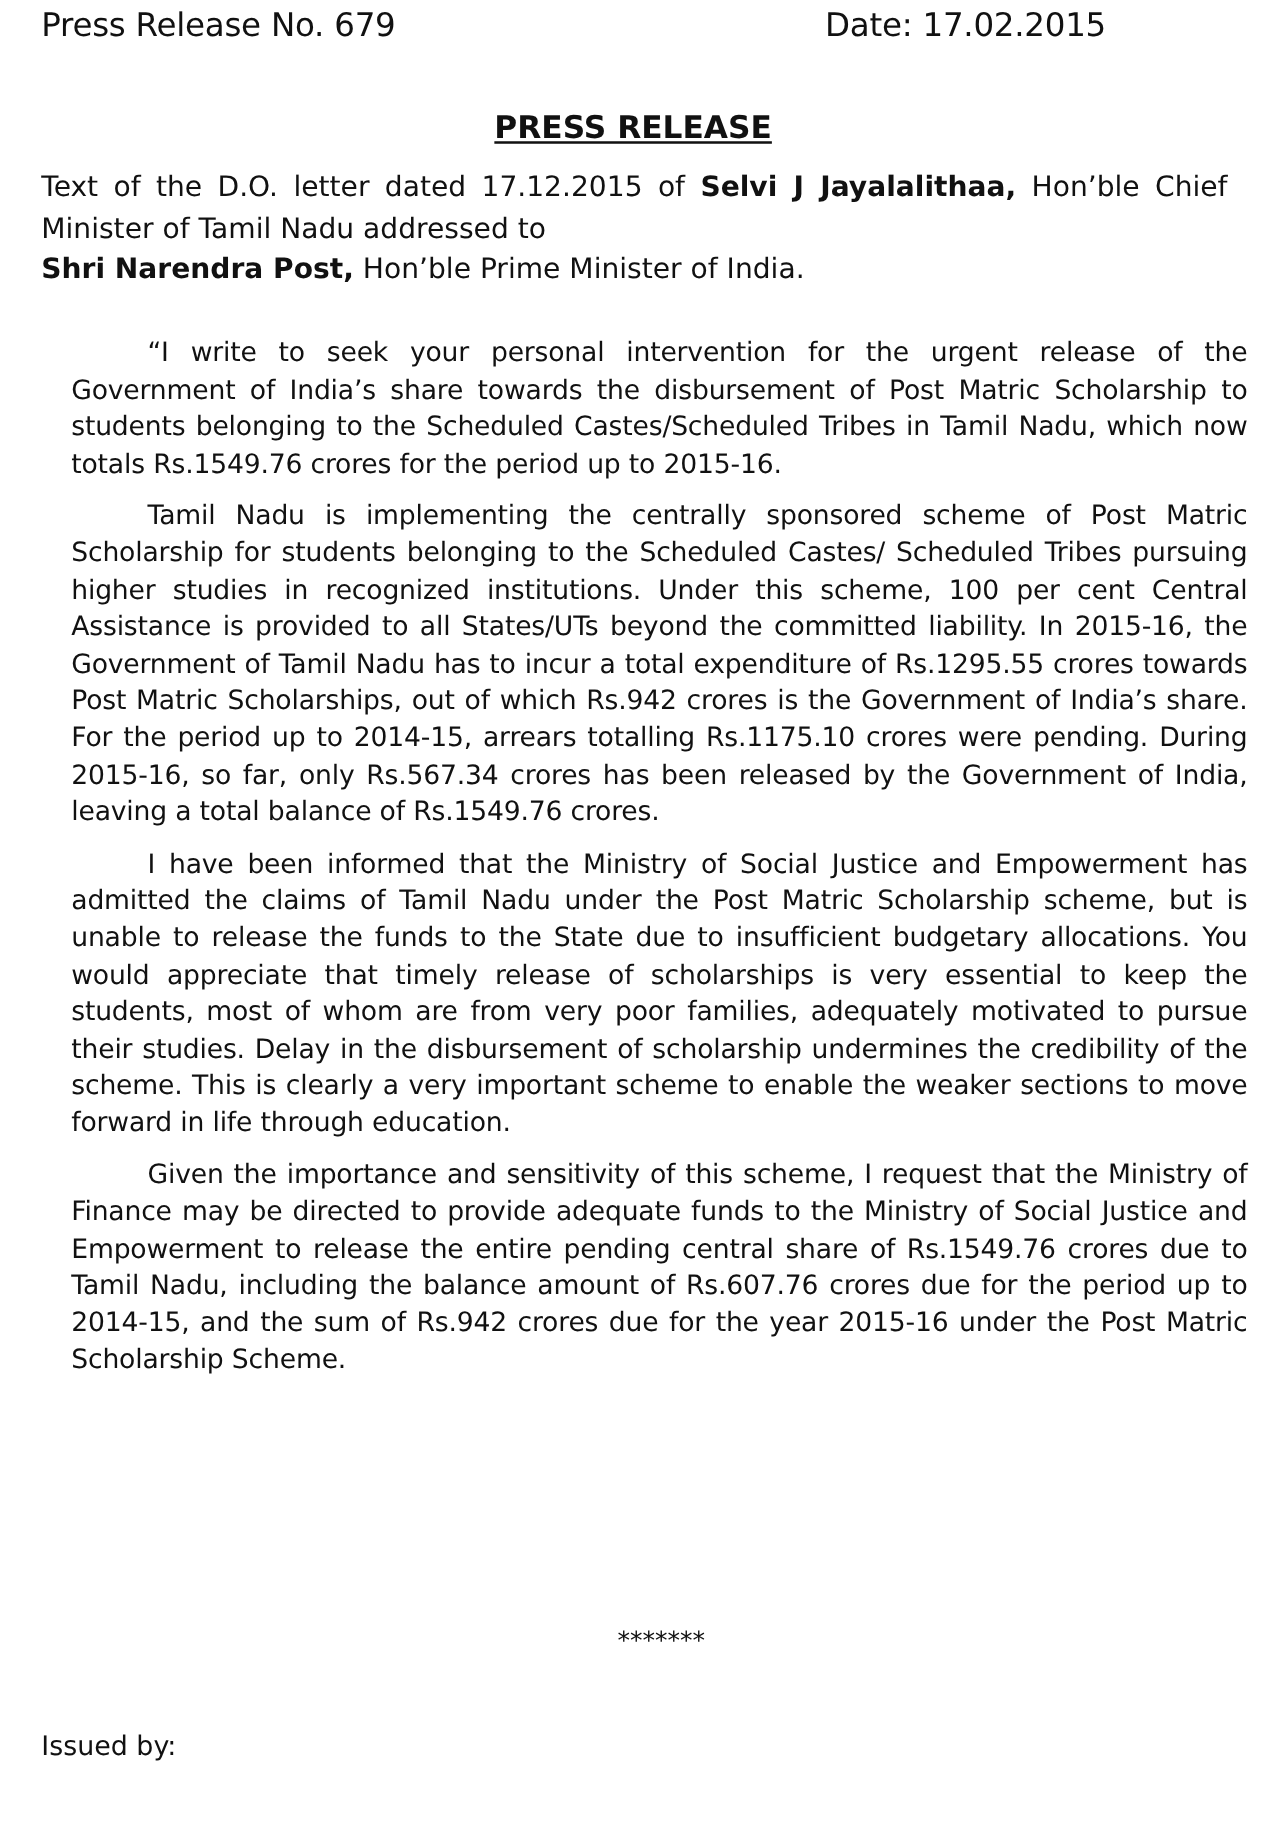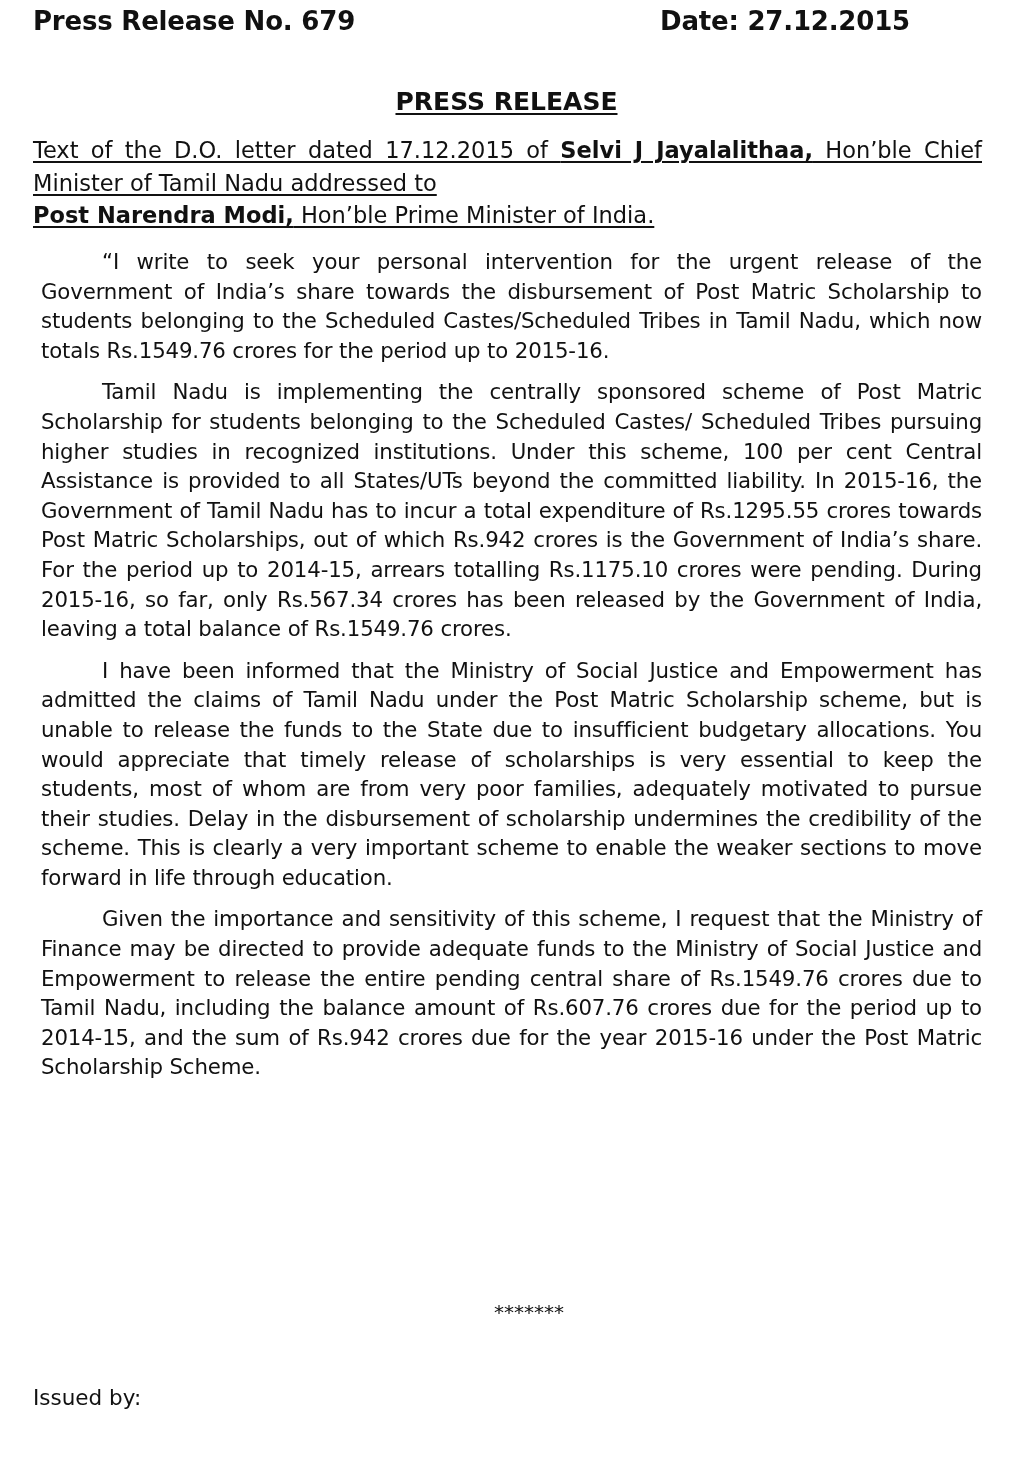--- a/index.html
+++ b/index.html
@@ -1,57 +1,57 @@
 <!DOCTYPE html>
 <html><head>
 <meta charset="utf-8">
 <style>
   html, body { margin: 0; padding: 0; background: #ffffff; }
   body {
     width: 1013px; height: 1467px; position: relative; overflow: hidden;
     font-family: "DejaVu Sans", sans-serif; color: #111111;
   }
-  .hdr { position: absolute; top: 6px; font-size: 26px; font-weight: bold; letter-spacing: -0.2px; }
+  .hdr { position: absolute; top: 6px; font-size: 26px; font-weight: normal; letter-spacing: -0.2px; }
   .hdr-left { left: 33px; }
   .hdr-right { left: 660px; }
   .title {
     position: absolute; top: 87px; left: 0; width: 1013px; text-align: center;
     font-size: 25px; font-weight: bold;
   }
   .title span { text-decoration: underline; text-decoration-thickness: 2px; text-underline-offset: 3px; }
   .intro {
     position: absolute; top: 134px; left: 33px; width: 949px;
     font-size: 22.5px; line-height: 32.5px; text-align: justify; text-align-last: left;
-    text-decoration: underline; text-underline-offset: 3px;
+    text-underline-offset: 3px;
   }
   .intro b { font-weight: bold; }
   .body {
     position: absolute; left: 41px; width: 941px;
     font-size: 21.3px; line-height: 29.6px; text-align: justify; letter-spacing: -0.15px;
   }
   .body p { margin: 0 0 12px 0; text-indent: 61px; }
   .stars { position: absolute; top: 1300px; left: 494px; font-size: 20px; letter-spacing: 0px; }
   .footer { position: absolute; top: 1384px; left: 33px; font-size: 21.5px; line-height: 28px; }
   .footer .row { display: flex; flex-direction: column; }
   .footer .lbl { width: 145px; }
 </style>
 </head>
 <body>
 
 <div>
   <div class="hdr hdr-left">Press Release No. 679</div>
-  <div class="hdr hdr-right">Date: 27.12.2015</div>
+  <div class="hdr hdr-right">Date: 17.02.2015</div>
 
   <div class="title">
     <span>PRESS RELEASE</span>
   </div>
 
-  <div class="intro"><span>Text of the D.O. letter dated 17.12.2015 of </span><b>Selvi J Jayalalithaa,</b><span> Hon’ble Chief Minister of Tamil Nadu addressed to </span><br><b>Post Narendra Modi,</b><span> Hon’ble Prime Minister of India.</span></div>
+  <div class="intro"><span>Text of the D.O. letter dated 17.12.2015 of </span><b>Selvi J Jayalalithaa,</b><span> Hon’ble Chief Minister of Tamil Nadu addressed to </span><br><b>Shri Narendra Post,</b><span> Hon’ble Prime Minister of India.</span></div>
 
-  <div class="body" style="top:247px;">
+  <div class="body" style="top:268px;margin-left:16px;">
     <p>“I write to seek your personal intervention for the urgent release of the Government of India’s share towards the disbursement of Post Matric Scholarship to students belonging to the Scheduled Castes/Scheduled Tribes in Tamil Nadu, which now totals Rs.1549.76 crores for the period  up to 2015-16.</p>
     <p>Tamil Nadu is implementing the centrally sponsored scheme of Post Matric Scholarship for students belonging to the Scheduled Castes/ Scheduled Tribes pursuing higher studies in recognized institutions. Under this scheme, 100 per cent Central Assistance is provided to all States/UTs beyond the committed liability.  In 2015-16, the Government of Tamil Nadu has to incur a total expenditure of Rs.1295.55 crores towards Post Matric Scholarships, out of which Rs.942 crores is the Government of India’s share. For the period up to 2014-15, arrears totalling Rs.1175.10 crores were pending. During 2015-16, so far, only Rs.567.34 crores  has been released by the Government of India, leaving a total balance of Rs.1549.76 crores.</p>
     <p>I have been informed that the Ministry of Social Justice and Empowerment has admitted the claims of Tamil Nadu under the Post Matric Scholarship scheme, but is unable to release the funds to the State due to insufficient budgetary allocations.  You would appreciate that timely release of scholarships is very essential to keep the students, most of whom are from very poor families, adequately motivated to pursue their studies. Delay in the disbursement of scholarship undermines the credibility of the scheme. This is clearly a very important scheme to enable the weaker sections to move forward in life  through education.</p>
     <p>Given the importance and sensitivity of this scheme, I request that the Ministry of Finance may be directed to provide adequate funds to the Ministry of Social Justice and Empowerment to release the entire pending central share of Rs.1549.76 crores due to Tamil Nadu, including the balance amount of Rs.607.76 crores due for the period up to 2014-15, and the sum of Rs.942 crores due for the year 2015-16 under the Post Matric Scholarship Scheme.</p>
   </div>
 
   <div class="stars">*******</div>
 
   <div class="footer">
     <div class="row">

